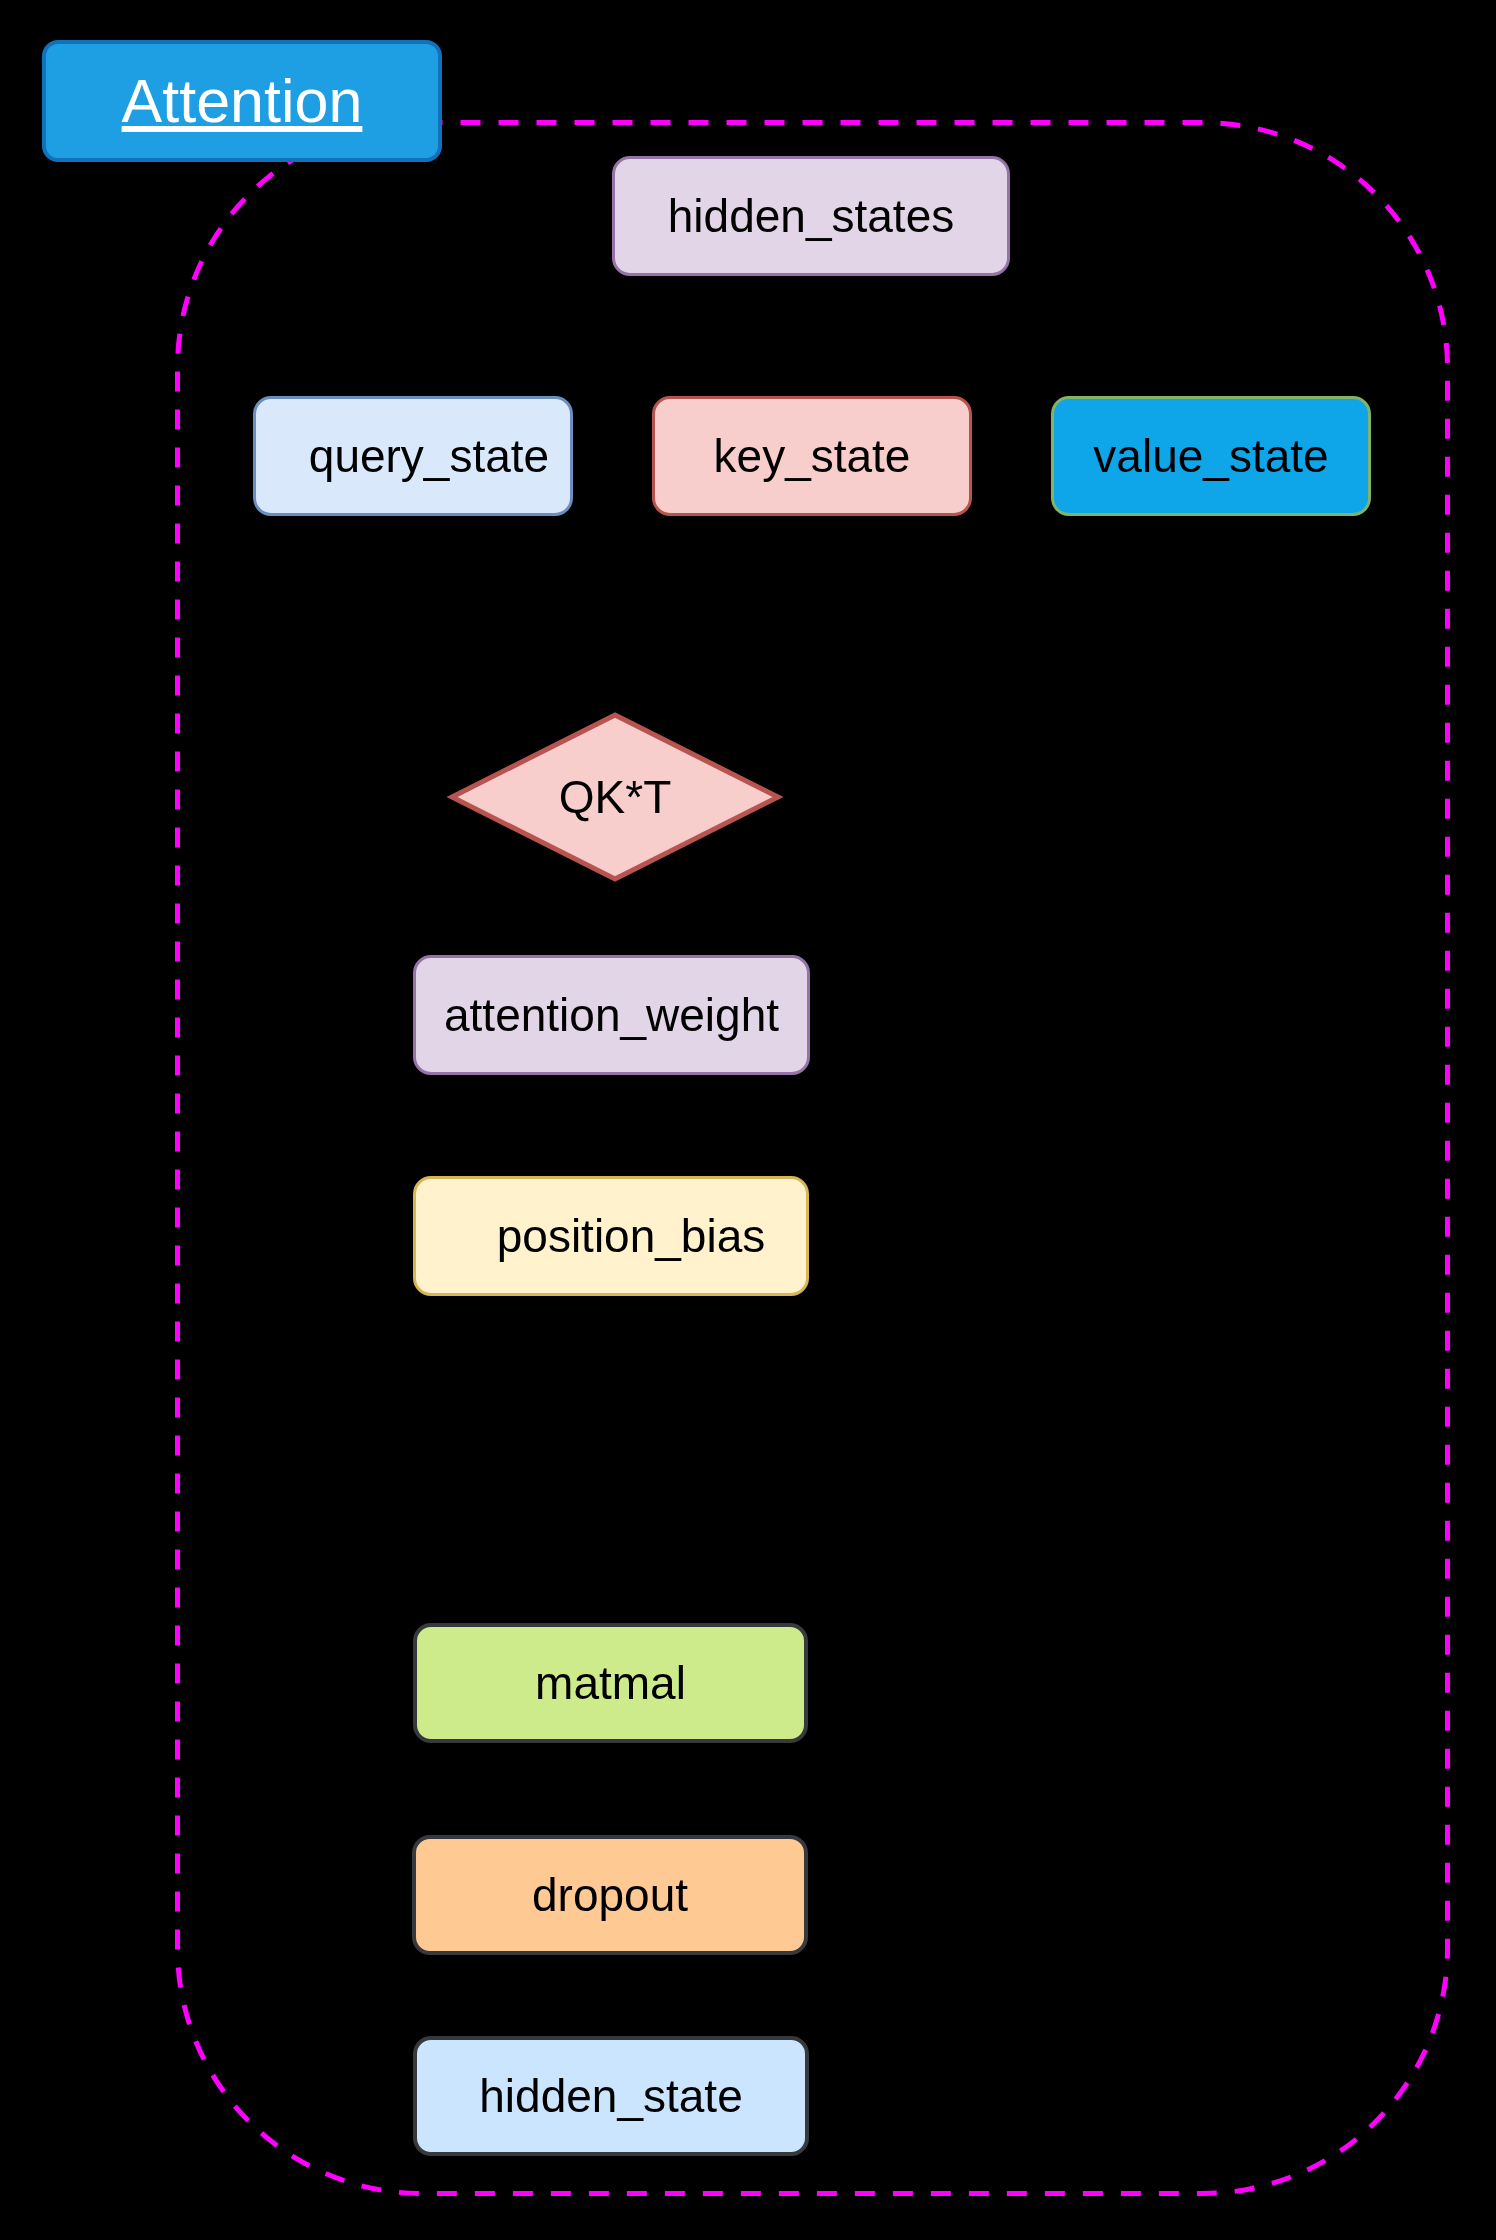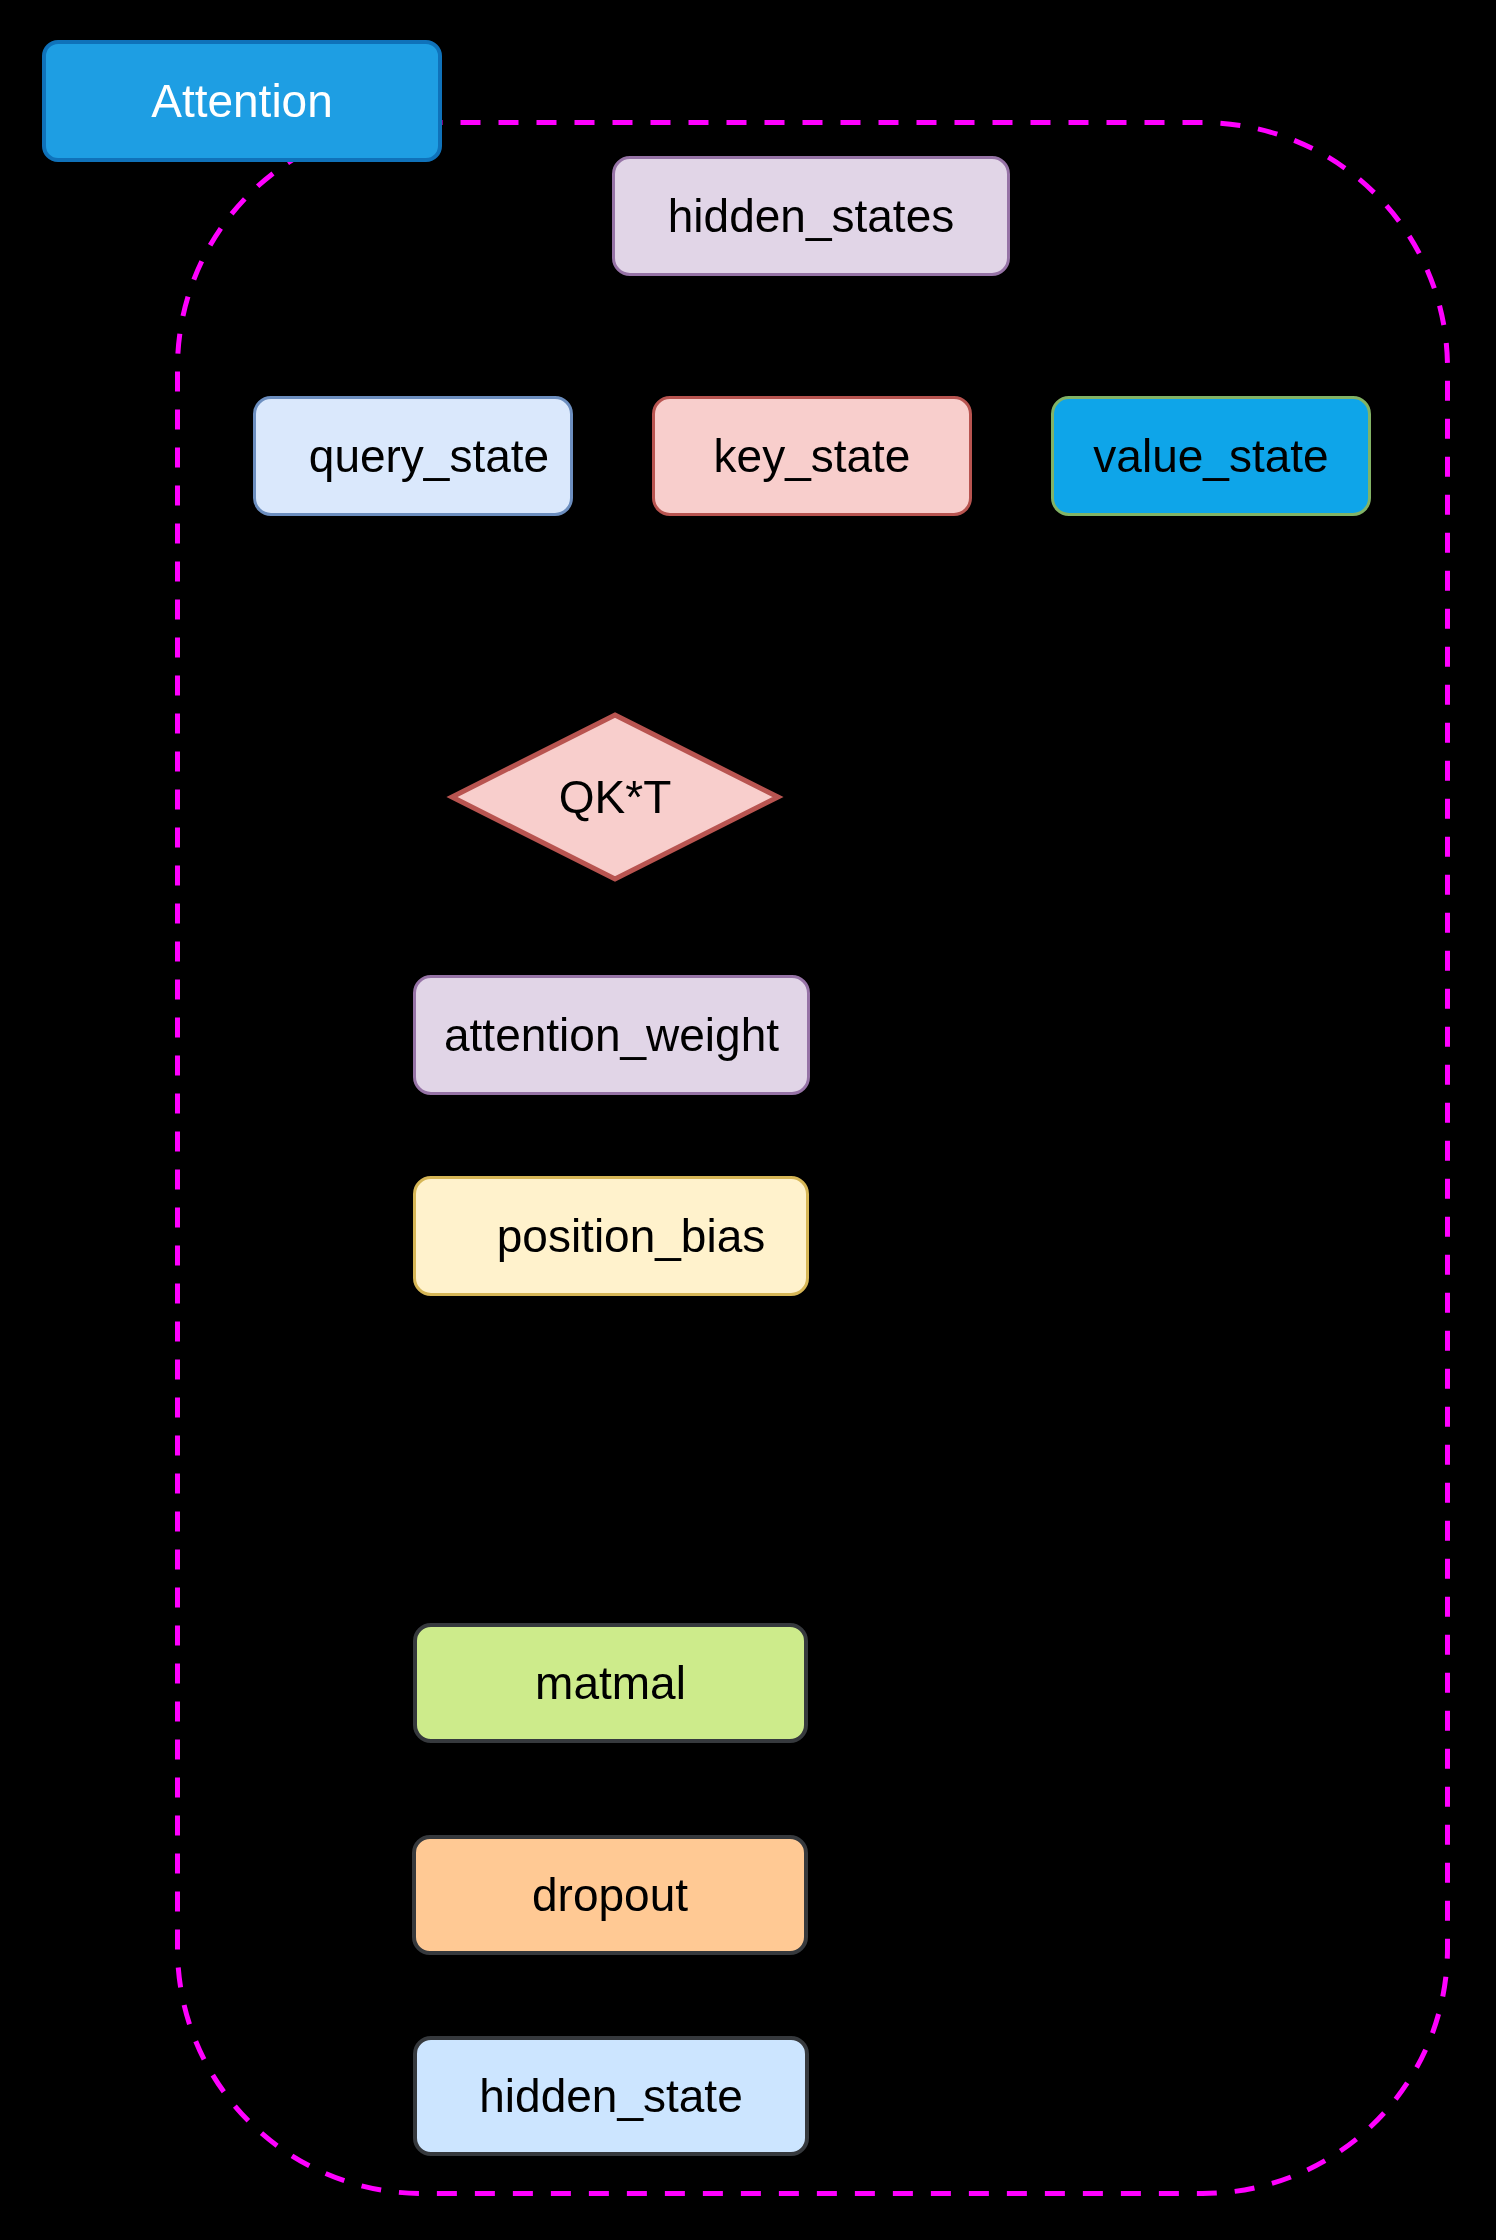--- a/index.html
+++ b/index.html
@@ -30,26 +30,27 @@
   }
   .node.dark-border { border-width: 4px; }
   .title-node {
     position: absolute;
     left: 42px; top: 40px;
     width: 400px; height: 122px;
     box-sizing: border-box;
     display: flex;
     align-items: center;
     justify-content: center;
-    font-size: 46px;
+    font-size: 61px;
     color: #ffffff;
     border-radius: 16px;
     border-style: solid;
     border-width: 4px;
     z-index: 3;
+    text-decoration: underline;
   }
   #container-svg {
     position: absolute;
     left: 0; top: 0;
     width: 1496px; height: 2240px;
     z-index: 1;
   }
   #hidden-states-node  { left: 612px;  top: 156px;  width: 398px; height: 120px; }
   #query-state-node    { left: 253px;  top: 396px;  width: 320px; height: 120px; padding-left: 32px; }
   #key-state-node      { left: 652px;  top: 396px;  width: 320px; height: 120px; }
@@ -97,21 +98,21 @@
 
   <div class="node" id="value-state-node" style="background-color: #0ea5e9; border-color: rgb(130, 179, 102);">value_state</div>
 
   <div id="diamond-wrap">
     <svg width="338" height="172" viewBox="0 0 338 172" xmlns="http://www.w3.org/2000/svg">
       <polygon points="169,4 332,86 169,168 6,86" stroke-width="5" style="fill: rgb(248, 206, 204); stroke: rgb(184, 84, 80);"></polygon>
     </svg>
     <div id="diamond-label">QK*T</div>
   </div>
 
-  <div class="node" id="attention-weight-node" style="background-color: rgb(225, 213, 231); border-color: rgb(150, 115, 166); margin-top: 20px;">attention_weight</div>
+  <div class="node" id="attention-weight-node" style="background-color: rgb(225, 213, 231); border-color: rgb(150, 115, 166);">attention_weight</div>
 
   <div class="node" id="position-bias-node" style="background-color: rgb(255, 242, 204); border-color: rgb(214, 182, 86); padding-left: 40px;">position_bias</div>
 
 
   <div class="node dark-border" id="matmal-node" style="background-color: rgb(205, 235, 139); border-color: rgb(54, 57, 61);">matmal</div>
 
   <div class="node dark-border" id="dropout-node" style="background-color: rgb(255, 201, 148); border-color: rgb(54, 57, 61);">dropout</div>
 
   <div class="node dark-border" id="hidden-state-node" style="background-color: rgb(204, 229, 255); border-color: rgb(54, 57, 61);">hidden_state</div>
 

